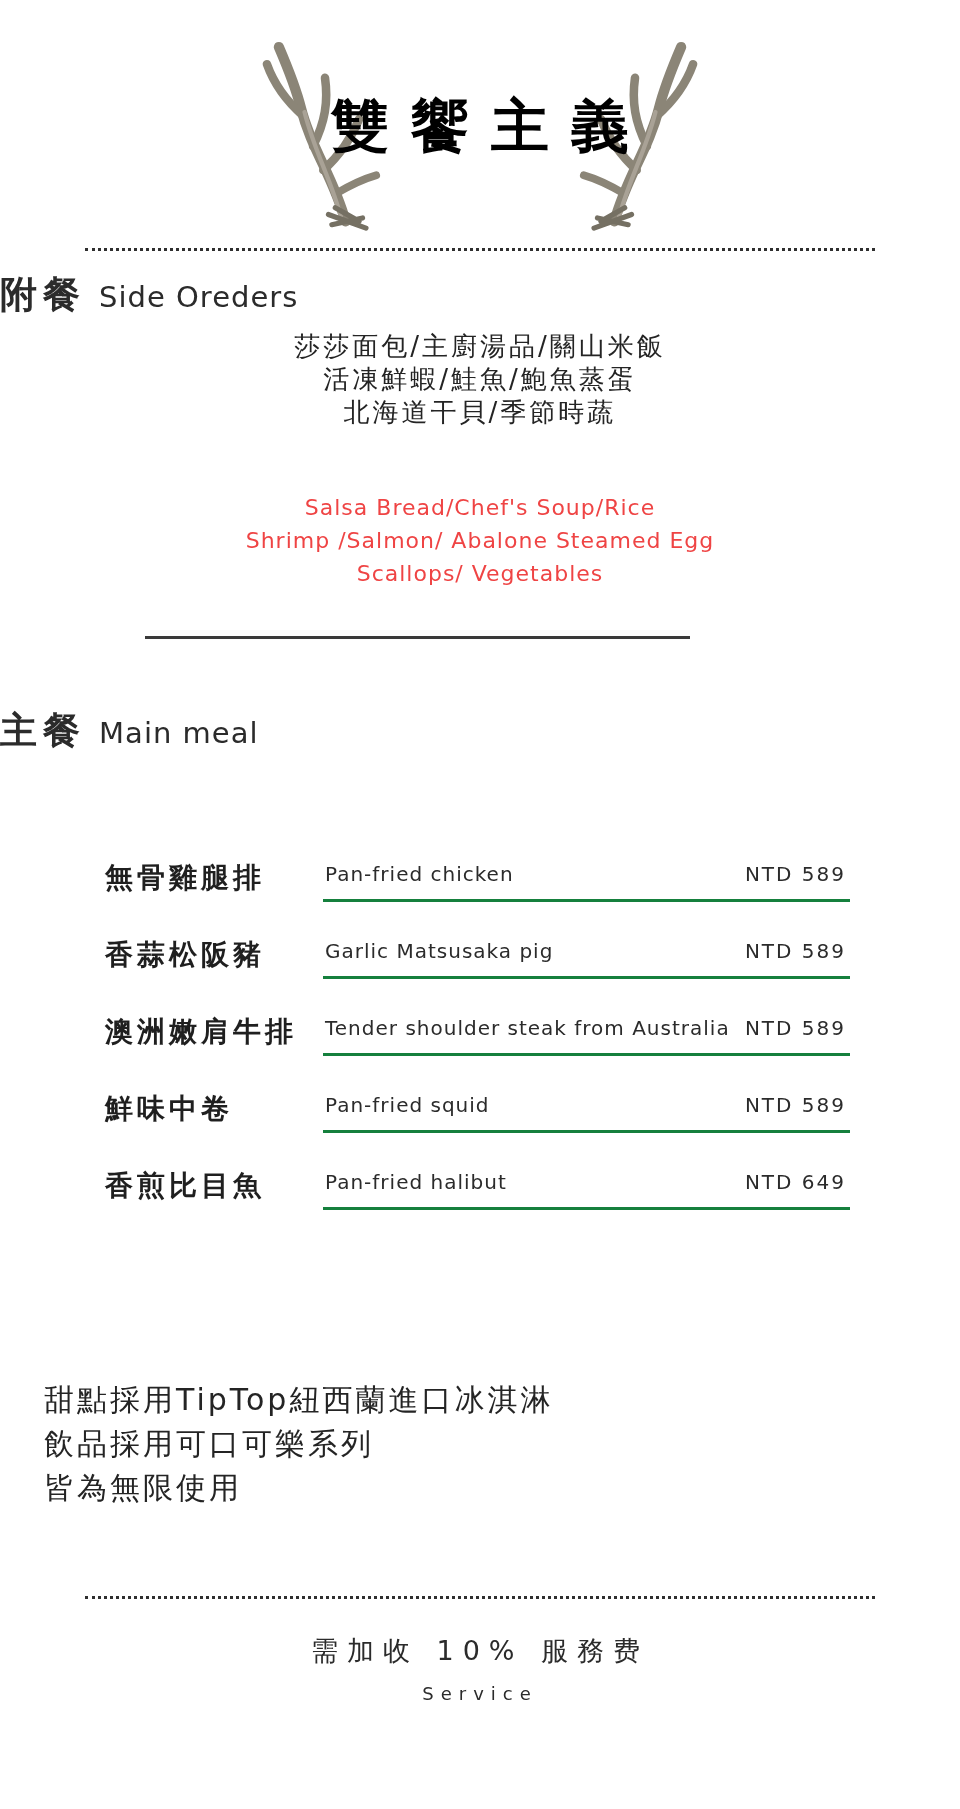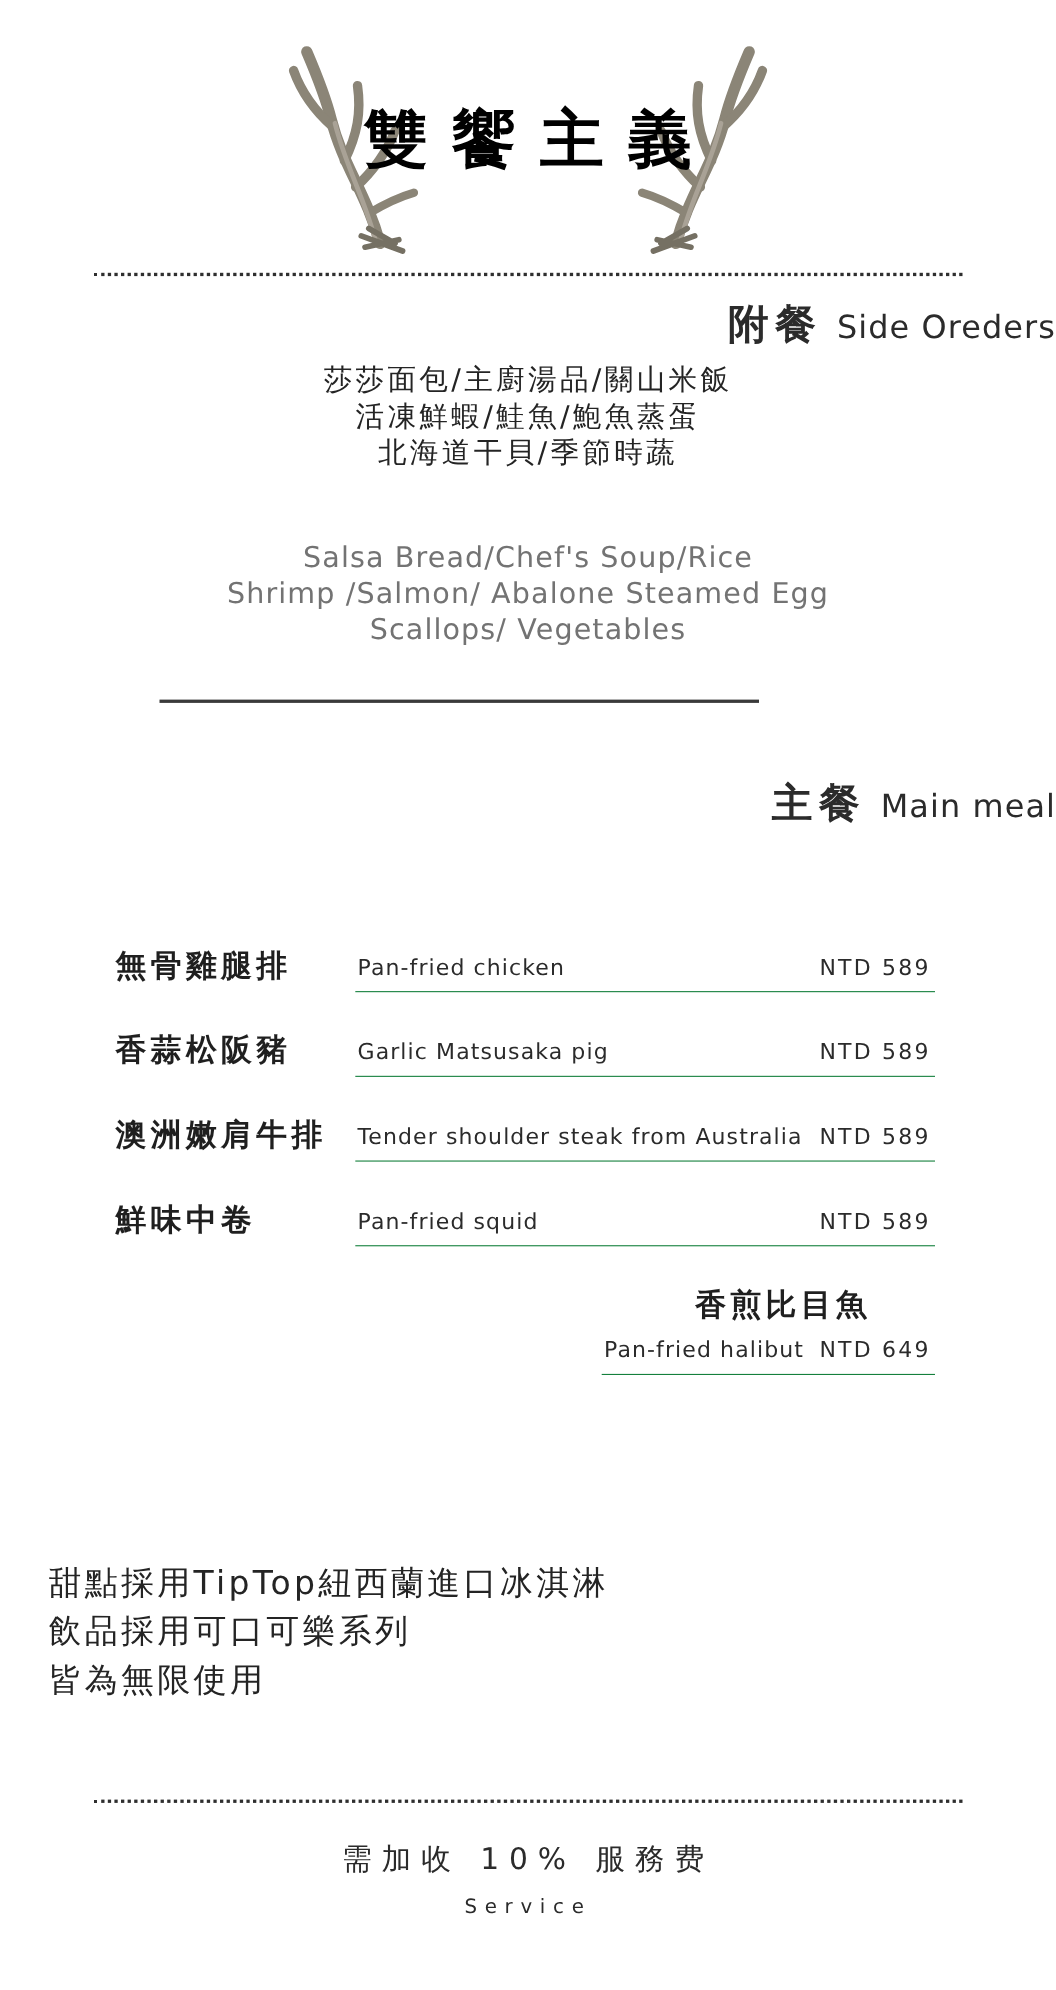--- a/index.html
+++ b/index.html
@@ -49,21 +49,21 @@
   }
   .divider-solid {
     width: 545px;
     margin-left: 145px;
     border-top: 3px solid #3a3a3a;
     height: 0;
   }
 
   
   .section-heading {
-    text-align: right;
+    text-align: left;
     margin-top: 22px;
     line-height: 44px;
     white-space: nowrap;
   }
   .section-heading .zh {
     font-size: 37px;
     font-weight: bold;
     letter-spacing: 6px;
   }
   .section-heading .en {
@@ -77,57 +77,57 @@
     margin-top: 6px;
     text-align: center;
     font-size: 26px;
     line-height: 33px;
     letter-spacing: 3px;
     color: #242424;
   }
   .side-list-en {
     margin-top: 62px;
     text-align: center;
-    font-size: 26px;
+    font-size: 22px;
     line-height: 33px;
     letter-spacing: 1px;
-    color: #737373;
+    color: #ef4444;
   }
 
   .gap-before-solid { margin-top: 46px; }
 
   .main-heading { margin-top: 70px; }
 
   
   .menu-list {
     margin-top: 96px;
   }
   .menu-row {
     display: flex;
     align-items: flex-end;
     margin: 0 110px 31px 105px;
   }
-  .menu-row:last-child { margin-bottom: 0; flex-direction: column; }
+  .menu-row:last-child { margin-bottom: 0; }
   .row-zh {
     min-width: 218px;
     white-space: nowrap;
     font-size: 28px;
     font-weight: bold;
     letter-spacing: 4px;
     line-height: 44px;
     padding-right: 12px;
     padding-bottom: 2px;
     color: #1f1f1f;
   }
   .row-rule {
     flex: 1;
     display: flex;
     justify-content: space-between;
-    align-items: center;
-    border-bottom: 1px solid #15803d;
+    align-items: flex-start;
+    border-bottom: 3px solid #15803d;
     padding: 0 4px 6px 2px;
     min-height: 40px;
   }
   .row-en {
     font-size: 20px;
     letter-spacing: 1px;
     white-space: nowrap;
   }
   .row-price {
     font-size: 20px;

